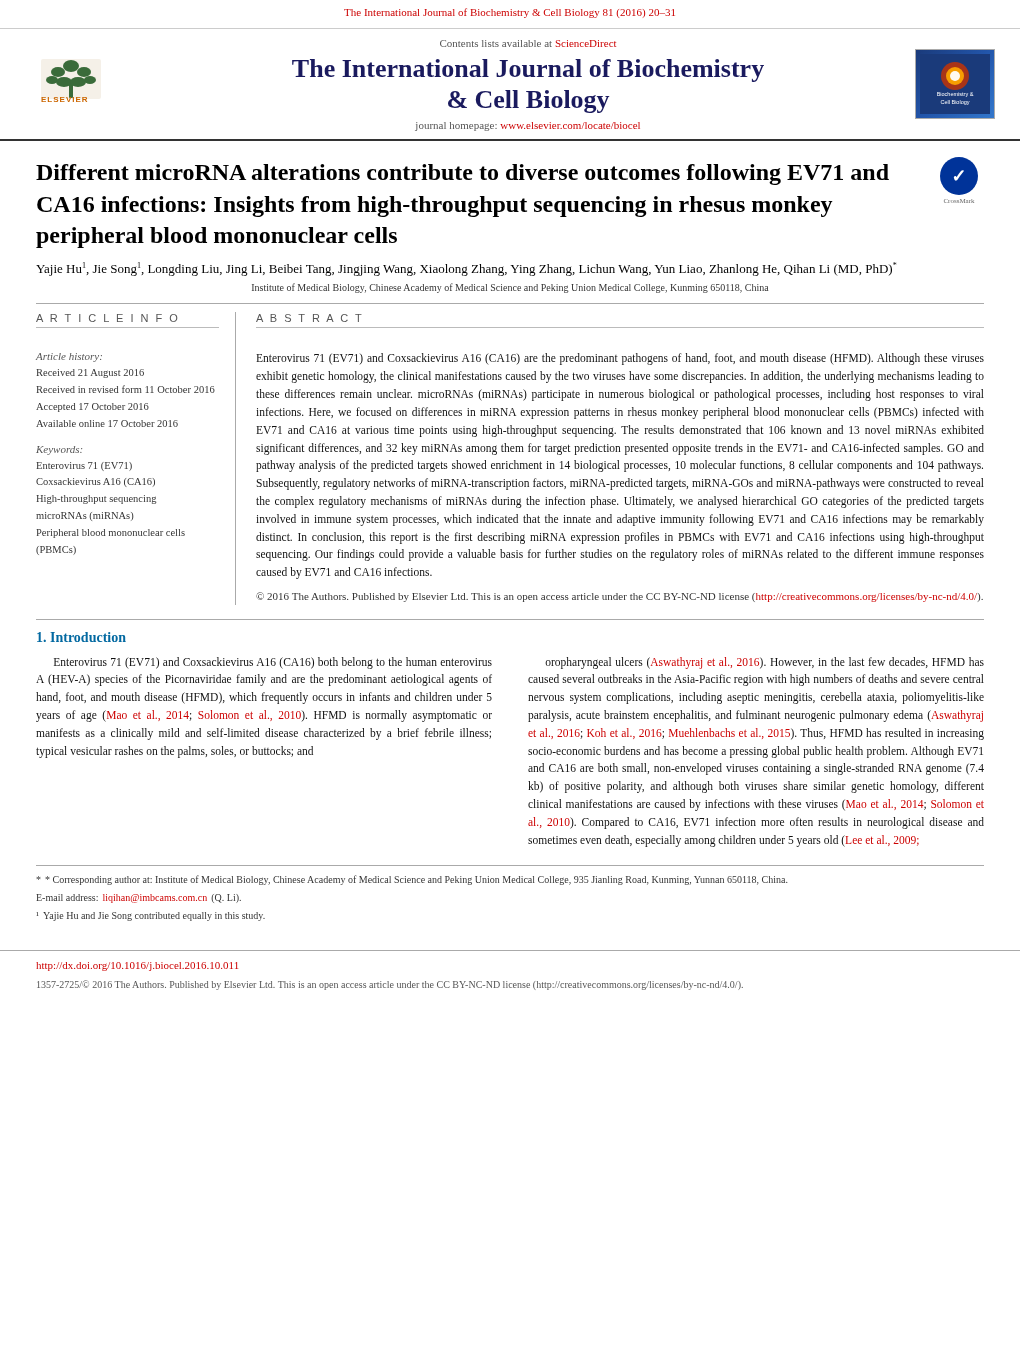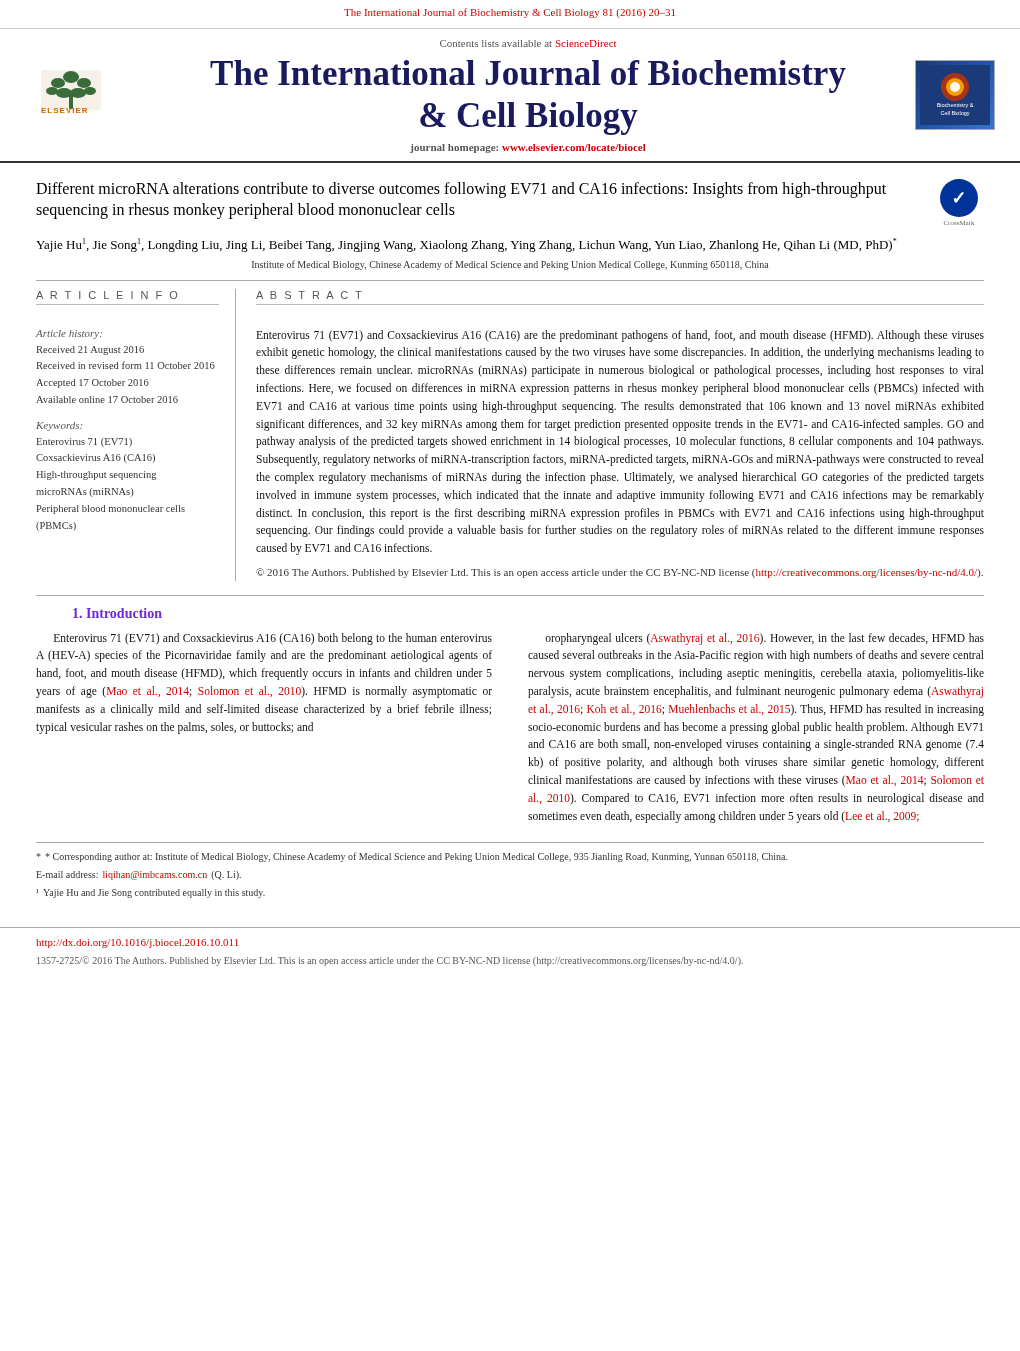--- a/index.html
+++ b/index.html
@@ -55,31 +55,30 @@
       text-align: center;
       padding: 0 10px;
     }
     .contents-link {
       font-size: 11px;
       color: #555;
       margin-bottom: 4px;
     }
     .contents-link a { color: #c00; text-decoration: none; }
     .journal-title {
-      font-size: 35px;
+      font-size: 26px;
       font-weight: bold;
       color: #1a1a5e;
       line-height: 1.2;
       font-family: 'Times New Roman', Times, serif;
     }
     .journal-homepage {
       font-size: 11px;
       color: #555;
       margin-top: 4px;
-      font-weight: bold;
     }
     .journal-homepage a { color: #c00; text-decoration: none; }
     .header-right {
       width: 90px;
       flex-shrink: 0;
       display: flex;
       align-items: center;
       justify-content: center;
     }
     .journal-logo-box {
@@ -101,22 +100,22 @@
 
     
     .article-title-section {
       display: flex;
       align-items: flex-start;
       margin-bottom: 8px;
       padding-top: 6px;
     }
     .article-title {
       flex: 1;
-      font-size: 16px;
-      font-weight: normal;
+      font-size: 24px;
+      font-weight: bold;
       color: #000;
       line-height: 1.3;
       padding-right: 10px;
     }
     .crossmark-logo {
       width: 50px;
       flex-shrink: 0;
       display: flex;
       flex-direction: column;
       align-items: center;
@@ -234,23 +233,22 @@
 
     
     .intro-section {
       margin-top: 14px;
       border-top: 1px solid #aaa;
       padding-top: 10px;
     }
     .intro-heading {
       font-size: 14px;
       font-weight: bold;
-      color: #6d28d9;
+      color: #0369a1;
       margin-bottom: 8px;
-      margin-left: 36px;
     }
     .two-col-body {
       display: flex;
       gap: 36px;
     }
     .body-col {
       flex: 1;
       font-size: 11.5px;
       line-height: 1.55;
       color: #111;

